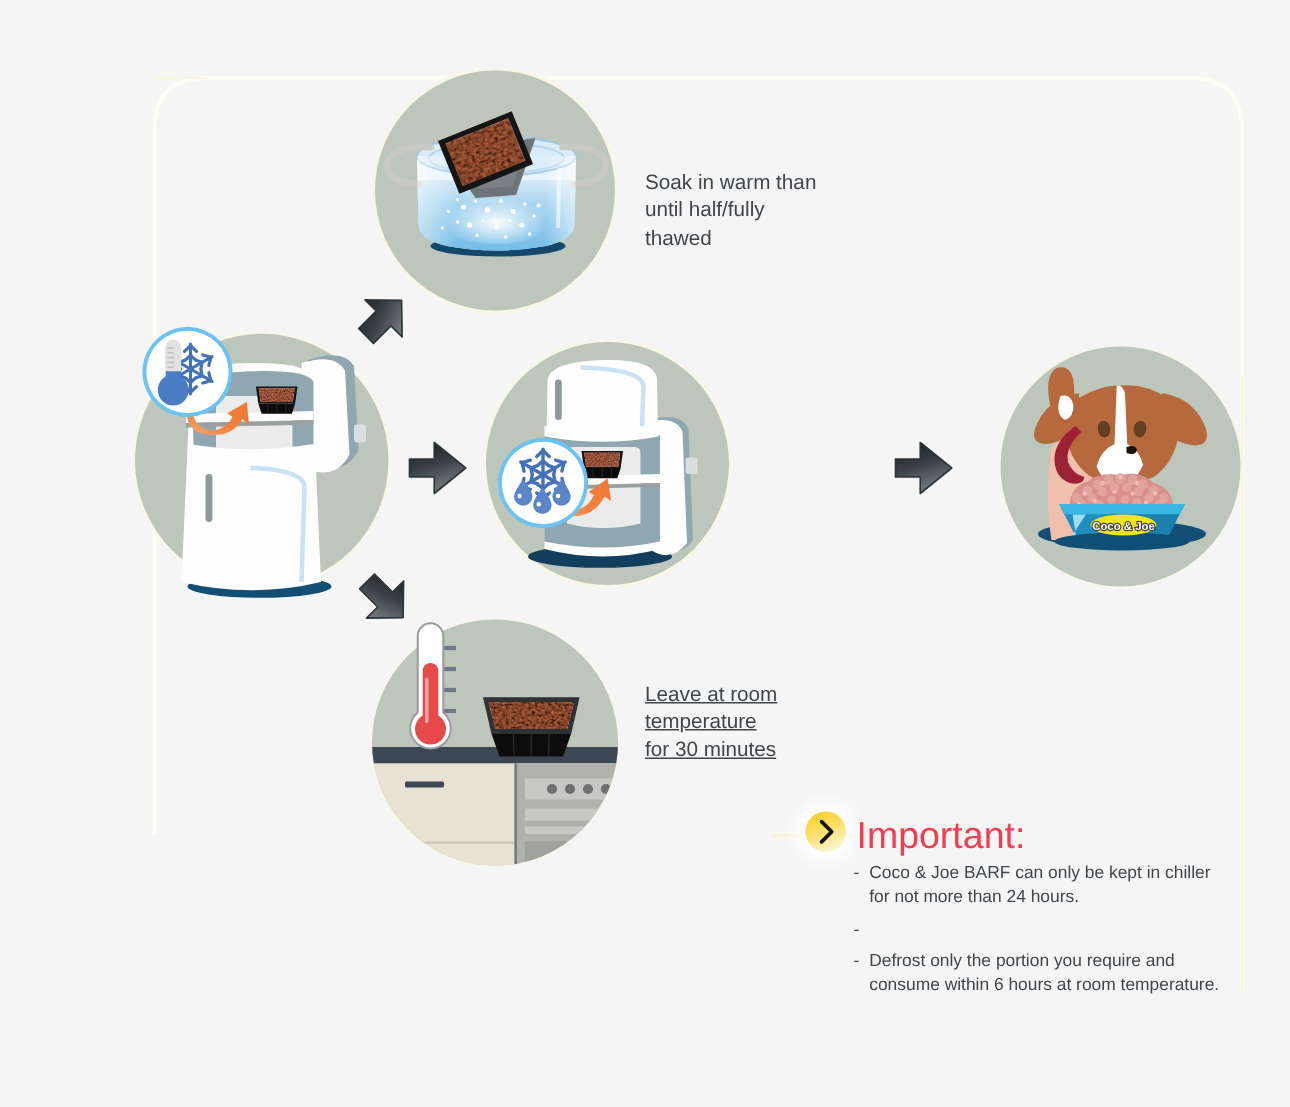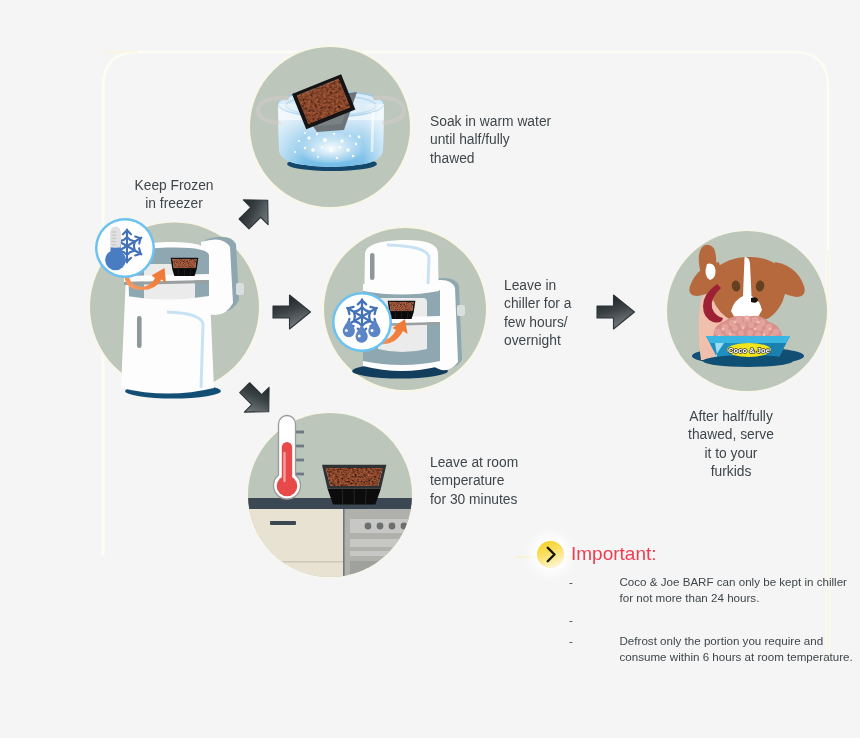--- a/index.html
+++ b/index.html
@@ -6,25 +6,25 @@
   body{width:860px;height:738px;background:#f5f5f5;overflow:hidden;
        font-family:"Liberation Sans", sans-serif;
        -webkit-font-smoothing:antialiased;}
   #stage{position:relative;width:860px;height:738px;background:#f5f5f5;}
   .abs{position:absolute;}
   .cap{color:#3f464b;font-size:13.8px;line-height:18.3px;white-space:pre-line;letter-spacing:0px;}
   .center{text-align:center;}
   svg{display:block;overflow:visible;}
   .imp-badge{position:absolute;left:0;top:0px;width:27px;height:27px;border-radius:50%;
              box-shadow:0 0 11px 7px rgba(255,255,255,0.95);}
-  .imp-title{position:absolute;left:34px;top:2px;color:#ef3e52;font-size:19px;letter-spacing:0px;}
+  .imp-title{position:absolute;left:34px;top:2px;color:#ef3e52;font-size:25px;letter-spacing:0px;}
   .imp-list{position:absolute;left:32px;top:33px;margin:0;padding:0;list-style:none;width:300px;}
   .imp-list li{display:flex;color:#3f464b;font-size:11.6px;line-height:16.1px;margin-bottom:5.4px;}
   .imp-dash{width:10.5px;flex:0 0 10.5px;}
-  .imp-text{white-space:pre-line;margin-left:40px;}
+  .imp-text{white-space:pre-line;}
 </style>
 </head>
 <body>
 
 <svg width="0" height="0" style="position:absolute" aria-hidden="true">
     <defs>
   <filter id="meatTex" x="-5%" y="-5%" width="110%" height="110%">
     <feTurbulence type="fractalNoise" baseFrequency="0.62 0.82" numOctaves="4" seed="7" result="n"></feTurbulence>
     <feColorMatrix in="n" type="matrix" values="1.15 0 0 0 -0.12  0.85 0 0 0 -0.1  0.8 0 0 0 -0.1  0 0 0 0 1" result="c"></feColorMatrix>
     <feBlend in="c" in2="SourceGraphic" mode="multiply" result="b"></feBlend>
@@ -140,22 +140,20 @@
       <g stroke="#c3c3c3" stroke-width="1.1">
         <path d="M18.6 16 L23.2 16"></path>
           <path d="M18.6 19.2 L23.2 19.2"></path>
         <path d="M18.6 22.4 L23.2 22.4"></path>
           <path d="M18.6 25.6 L23.2 25.6"></path>
         <path d="M18.6 28.8 L23.2 28.8"></path>
       </g>
     </g>
   </svg>
 
-  <div class="abs cap center" style="left:124px;top:177px;width:100px;">Keep Frozen
-in freezer</div>
 
   <div class="abs" style="left:249px;top:46px;">
     <svg width="166" height="166" viewBox="0 0 166 166">
       <defs>
         <linearGradient id="potWater" x1="0" y1="0" x2="0" y2="1">
           <stop offset="0" stop-color="#cfe6f6"></stop>
           <stop offset="0.35" stop-color="#9fd0ee"></stop>
           <stop offset="1" stop-color="#63b5e4"></stop>
         </linearGradient>
         <radialGradient id="bubbleGlow" cx="0.5" cy="0.62" r="0.45">
@@ -215,21 +213,21 @@
       <path d="M51 30 L102 23 L93 52 L70 54 Z" fill="#858c90" opacity="0.55"></path>
 
       <g transform="translate(43,22) rotate(-22)">
         <path d="M0 0 L53 0 L53 38 L0 38 Z" fill="#141414"></path>
         <path d="M4 3.5 L49 3.5 L49 34 L4 34 Z" fill="#a85b38"></path>
         <path d="M4 3.5 L49 3.5 L49 34 L4 34 Z" fill="#c07a52" filter="url(#meatTex2)"></path>
       </g>
       </g>
     </svg>
   </div>
-  <div class="abs cap" style="left:430px;top:113px;width:190px;">Soak in warm water
+  <div class="abs cap" style="left:430px;top:113px;width:190px;">Soak in warm than
 until half/fully
 thawed</div>
 
   <div class="abs" style="left:322px;top:228px;">
     <svg width="170" height="170" viewBox="0 0 170 170">
       <circle cx="83" cy="81" r="83" fill="#f8f7e6"></circle>
       <circle cx="83" cy="81" r="81" fill="#bcc6ba"></circle>
 
       <ellipse cx="78" cy="143" rx="48" ry="7.5" fill="#123d5c"></ellipse>
 
@@ -287,24 +285,20 @@
     <g fill="#5b85c6">
       <path d="M17.8 28.5 C22.2 34.8 23.9 37.6 23.9 40.1 A6.1 6.1 0 0 1 11.7 40.1 C11.7 37.6 13.4 34.8 17.8 28.5 Z"></path>
       <circle cx="15.4" cy="39.6" r="1.5" fill="#fff"></circle>
       <path d="M43.4 28.5 C47.8 34.8 49.5 37.6 49.5 40.1 A6.1 6.1 0 0 1 37.3 40.1 C37.3 37.6 39 34.8 43.4 28.5 Z"></path>
       <circle cx="41" cy="39.6" r="1.5" fill="#fff"></circle>
       <path d="M30.6 34 C35 40.3 36.7 43.1 36.7 45.6 A6.1 6.1 0 0 1 24.5 45.6 C24.5 43.1 26.2 40.3 30.6 34 Z"></path>
       <circle cx="28.2" cy="45.1" r="1.5" fill="#fff"></circle>
     </g>
   </svg>
 
-  <div class="abs cap" style="left:504px;top:277px;width:140px;">Leave in
-chiller for a
-few hours/
-overnight</div>
 
   <div class="abs" style="left:248px;top:413px;">
     <svg width="166" height="166" viewBox="0 0 166 166">
       <defs>
         <clipPath id="kitchenClip">
             <circle cx="82" cy="82" r="82"></circle>
           </clipPath>
       </defs>
       <circle cx="82" cy="82" r="83" fill="#f8f7e6"></circle>
       <circle cx="82" cy="82" r="82" fill="#bcc6ba"></circle>
@@ -349,21 +343,21 @@
         <path d="M0 2 L70 2 L64 28 L6 28 Z" fill="#2f3234"></path>
         <path d="M4 5.5 L66 5.5 L61 25 L9 25 Z" fill="#a85b38"></path>
         <path d="M4 5.5 L66 5.5 L61 25 L9 25 Z" fill="#c07a52" filter="url(#meatTex2)"></path>
         <path d="M6 28 L64 28 L58 45 L12 45 Z" fill="#0c0c0c"></path>
         <path d="M22 28.5 L22.6 44.6" stroke="#262626" stroke-width="1.1"></path>
         <path d="M35 28.5 L35 44.8" stroke="#262626" stroke-width="1.1"></path>
         <path d="M48 28.5 L47.4 44.6" stroke="#262626" stroke-width="1.1"></path>
       </g>
     </svg>
   </div>
-  <div class="abs cap" style="left:430px;top:454px;width:170px;">Leave at room
+  <div class="abs cap" style="left:430px;top:454px;width:170px;text-decoration:underline;">Leave at room
 temperature
 for 30 minutes</div>
 
   <div class="abs" style="left:665px;top:229px;">
     <svg width="166" height="166" viewBox="0 0 166 166">
       <defs>
         <clipPath id="dogClip">
             <circle cx="82" cy="82" r="80"></circle>
           </clipPath>
       </defs>
@@ -442,24 +436,20 @@
         <path d="M75 103 L121 103 L112 121 L78 121 Z" fill="#1a80ae"></path>
         <path d="M50 103 L59 103 L47 121 L53 121 Z" fill="#9fdcf3"></path>
         <ellipse cx="83" cy="121" rx="45" ry="6" fill="#0f4f74"></ellipse>
 
         <ellipse cx="84" cy="110" rx="22" ry="7" fill="#f2e41a"></ellipse>
         <text x="84" y="113.2" text-anchor="middle" font-family="'Liberation Sans',sans-serif" font-size="7.6" font-weight="bold" fill="#ffffff" stroke="#3d3d3d" stroke-width="1.5" paint-order="stroke">Coco &amp; Joe</text>
       </g>
         </g>
     </svg>
   </div>
-  <div class="abs cap center" style="left:671px;top:408px;width:120px;">After half/fully
-thawed, serve
-it to your
-furkids</div>
 
   <svg class="abs" style="left:234px;top:191px;" width="42" height="44" viewBox="0 0 42 44">
     <g transform="rotate(-45 21 22)">
       <path d="M5.5 15 L22 15 L22 4.5 L39 22 L22 39.5 L22 29 L5.5 29 Z" fill="url(#arrowGrad)" stroke="#2c3538" stroke-width="1.1" stroke-linejoin="round"></path>
     </g>
   </svg>
   <svg class="abs" style="left:270px;top:293px;" width="42" height="38" viewBox="0 0 42 38">
     <path d="M3 13 L19.5 13 L19.5 2 L40.5 19 L19.5 36 L19.5 25 L3 25 Z" fill="url(#arrowGrad)" stroke="#2c3538" stroke-width="1.1" stroke-linejoin="round"></path>
   </svg>
   <svg class="abs" style="left:235px;top:377px;" width="42" height="44" viewBox="0 0 42 44">

